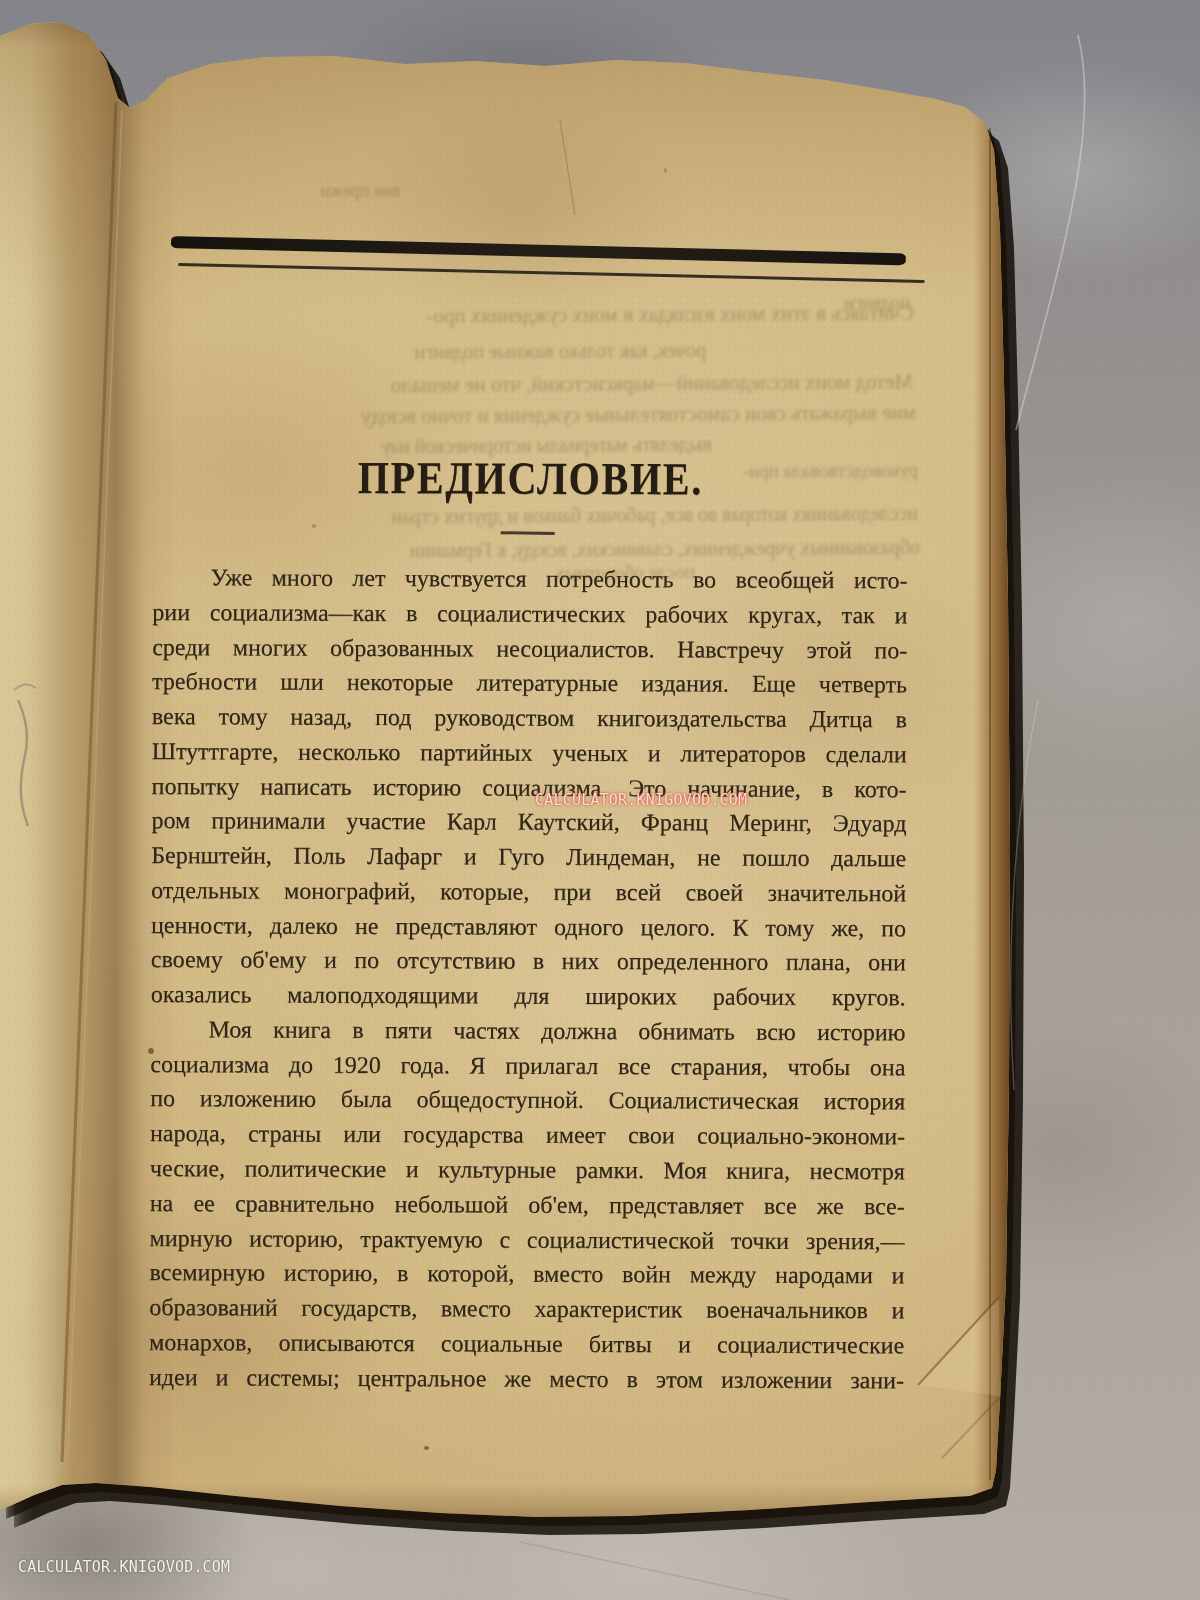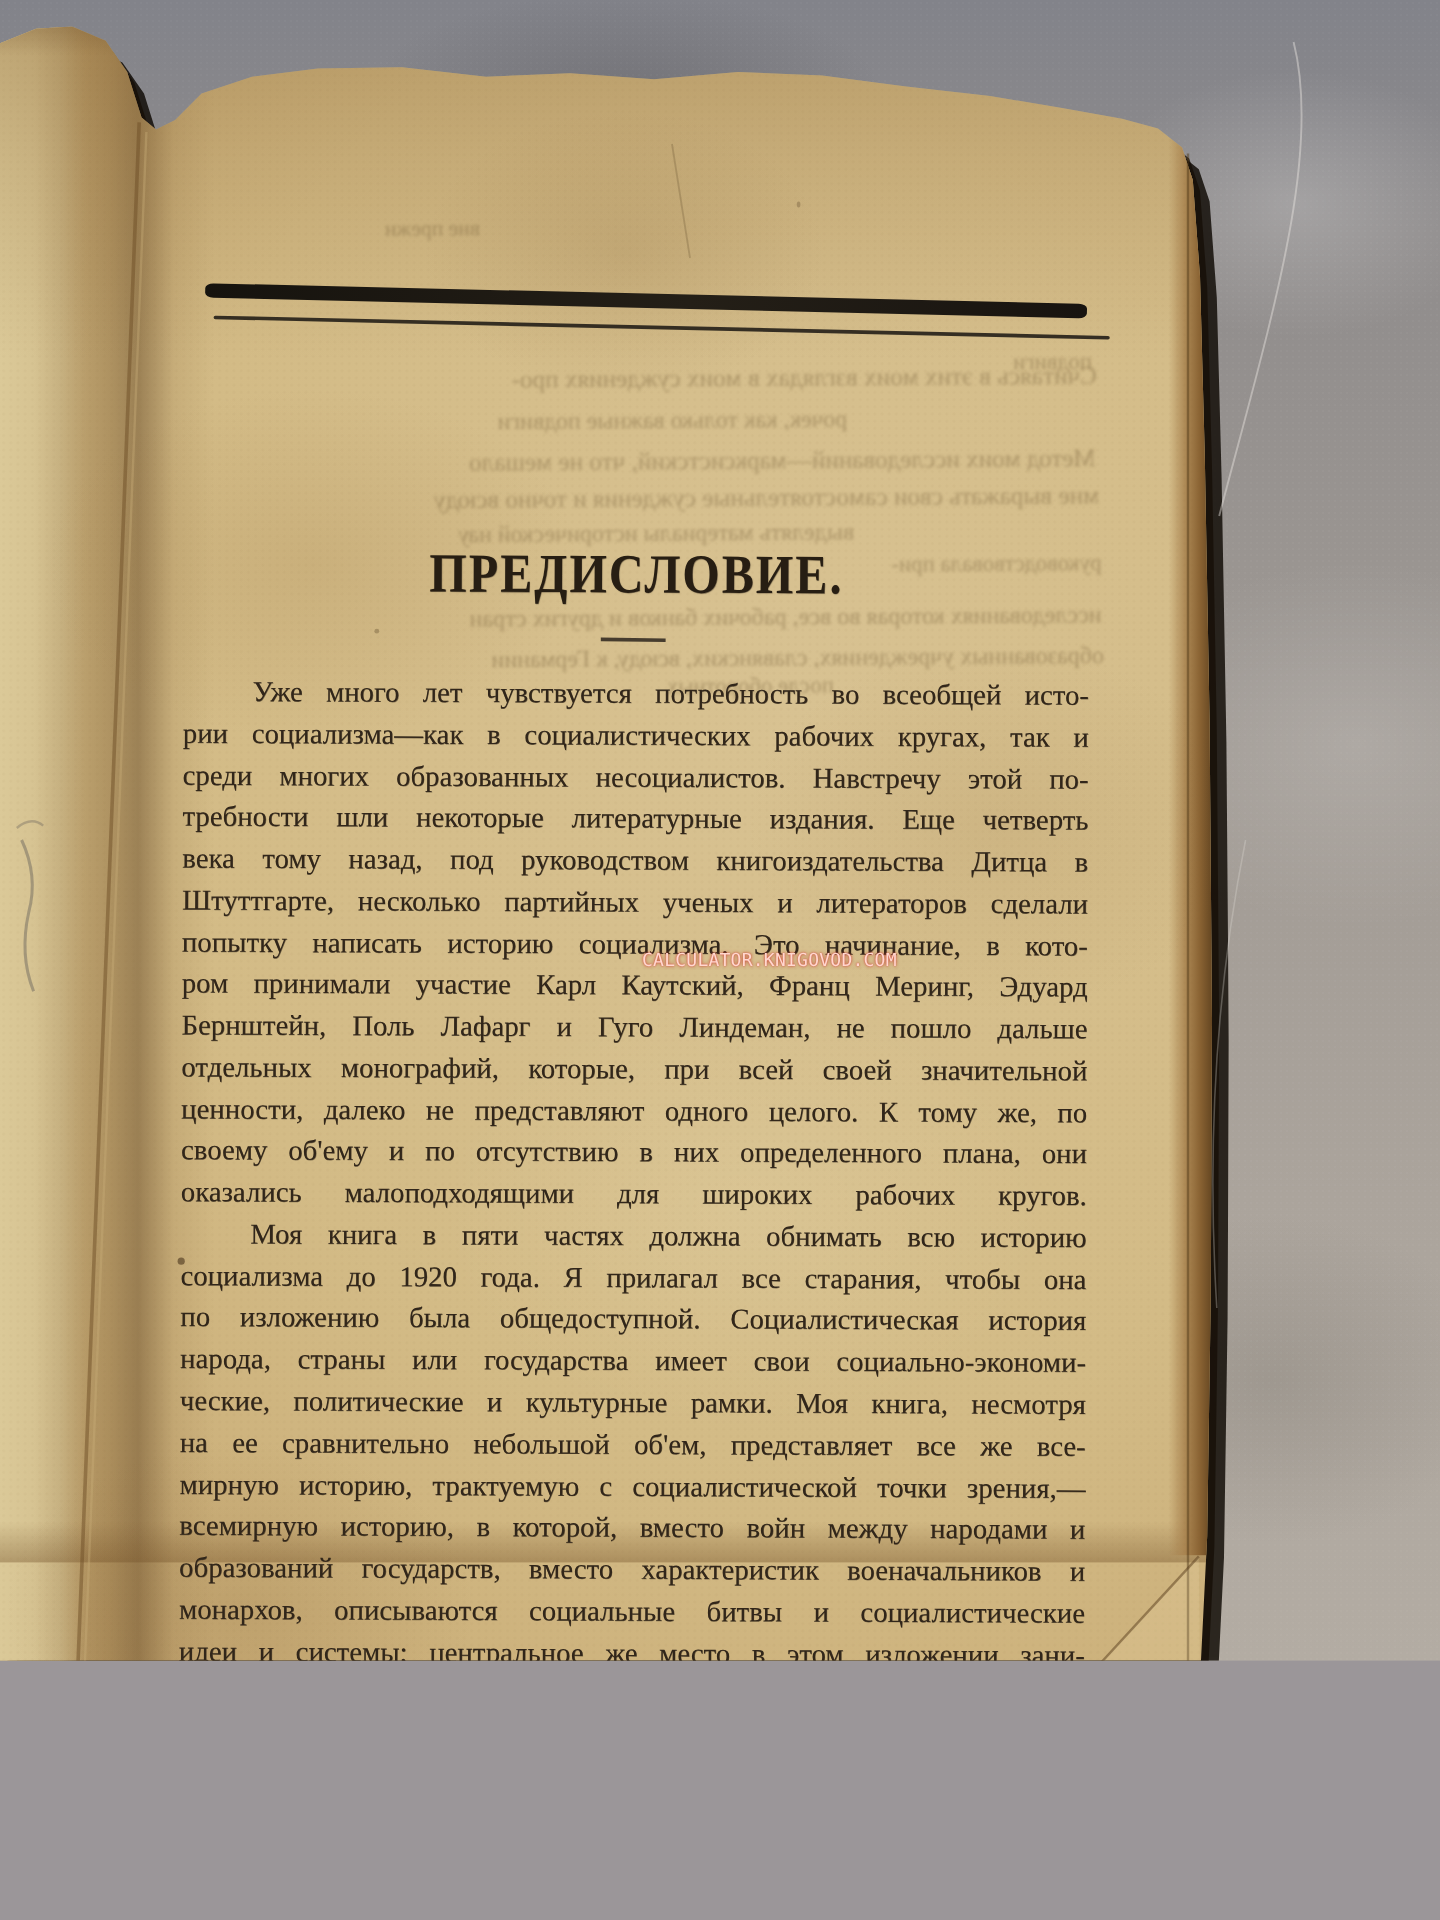--- a/index.html
+++ b/index.html
@@ -1,16 +1,16 @@
 <!DOCTYPE html>
 <html><head>
 <meta charset="utf-8">
 <style>
   html,body{margin:0;padding:0;background:#9b9699;}
-  #canvas{position:relative;width:1200px;height:1384px;overflow:hidden;
+  #canvas{position:relative;width:1200px;height:1600px;overflow:hidden;
     background:linear-gradient(180deg,#82838a 0%,#8f8c8c 14%,#a09a94 45%,#aba49c 72%,#b3aca3 100%);
     font-family:"Liberation Serif",serif;}
   
   .stone-mottle{position:absolute;inset:0;pointer-events:none;
     background:
       radial-gradient(240px 160px at 1080px 170px, rgba(255,255,255,.20), transparent 70%),
       radial-gradient(300px 220px at 1130px 620px, rgba(255,255,255,.15), transparent 70%),
       radial-gradient(260px 190px at 1060px 1150px, rgba(118,112,104,.28), transparent 72%),
       radial-gradient(420px 240px at 640px 1565px, rgba(255,255,255,.18), transparent 70%),
       radial-gradient(250px 150px at 300px 1570px, rgba(255,255,255,.12), transparent 70%),

